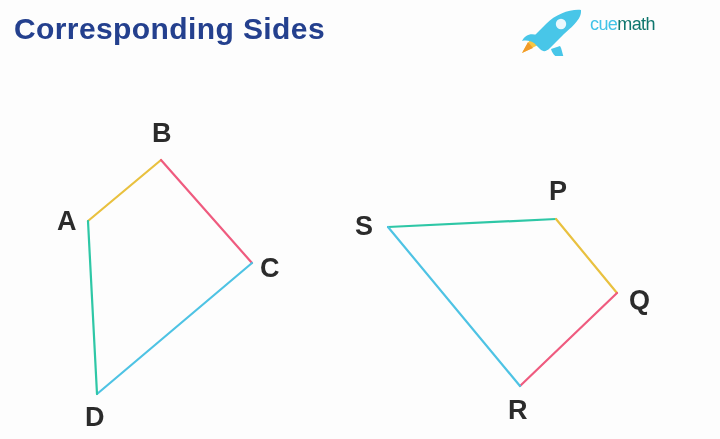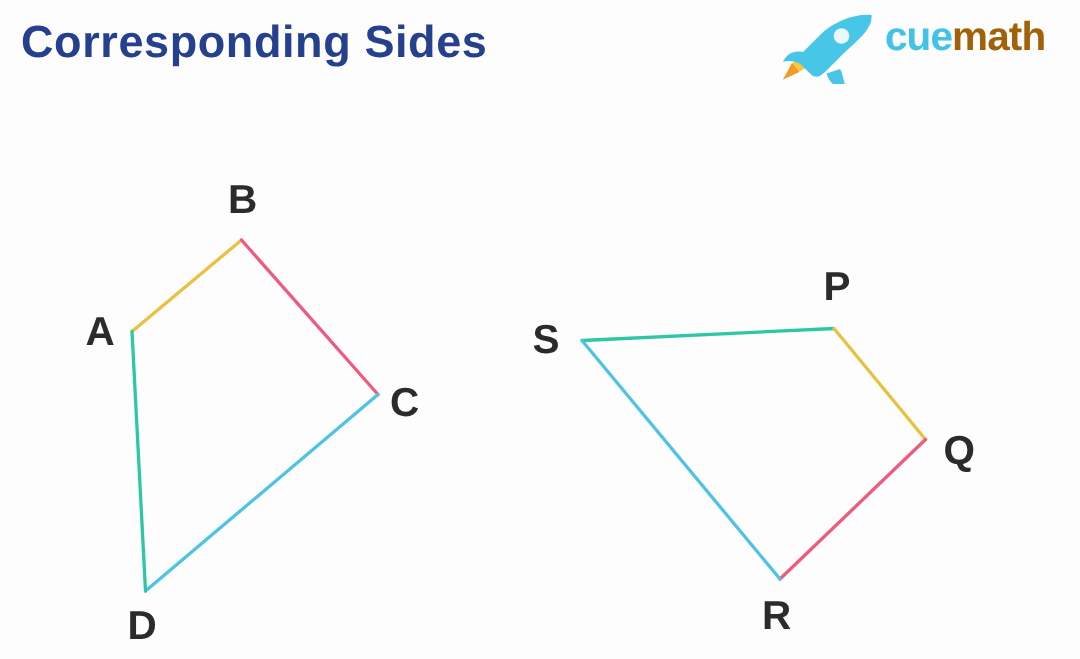--- a/index.html
+++ b/index.html
@@ -47,27 +47,27 @@
     width: 68px;
     height: 48px;
   }
   #brand-wordmark {
     position: absolute;
     left: 72px;
     top: 4px;
     width: 124px;
   }
   .brand-word {
-    font-size: 27px;
-    font-weight: bold;
+    font-size: 18px;
+    font-weight: normal;
     letter-spacing: -0.6px;
     line-height: 28px;
   }
   #brand-cue  { color: #41c3e8; }
-  #brand-math { color: #a16207; }
+  #brand-math { color: #0f766e; }
   #brand-tagline {
     margin-top: 2px;
     font-size: 10.5px;
     letter-spacing: 1.1px;
     color: #8b8b8b;
     font-weight: normal;
   }
 
   
   #figure-svg {

